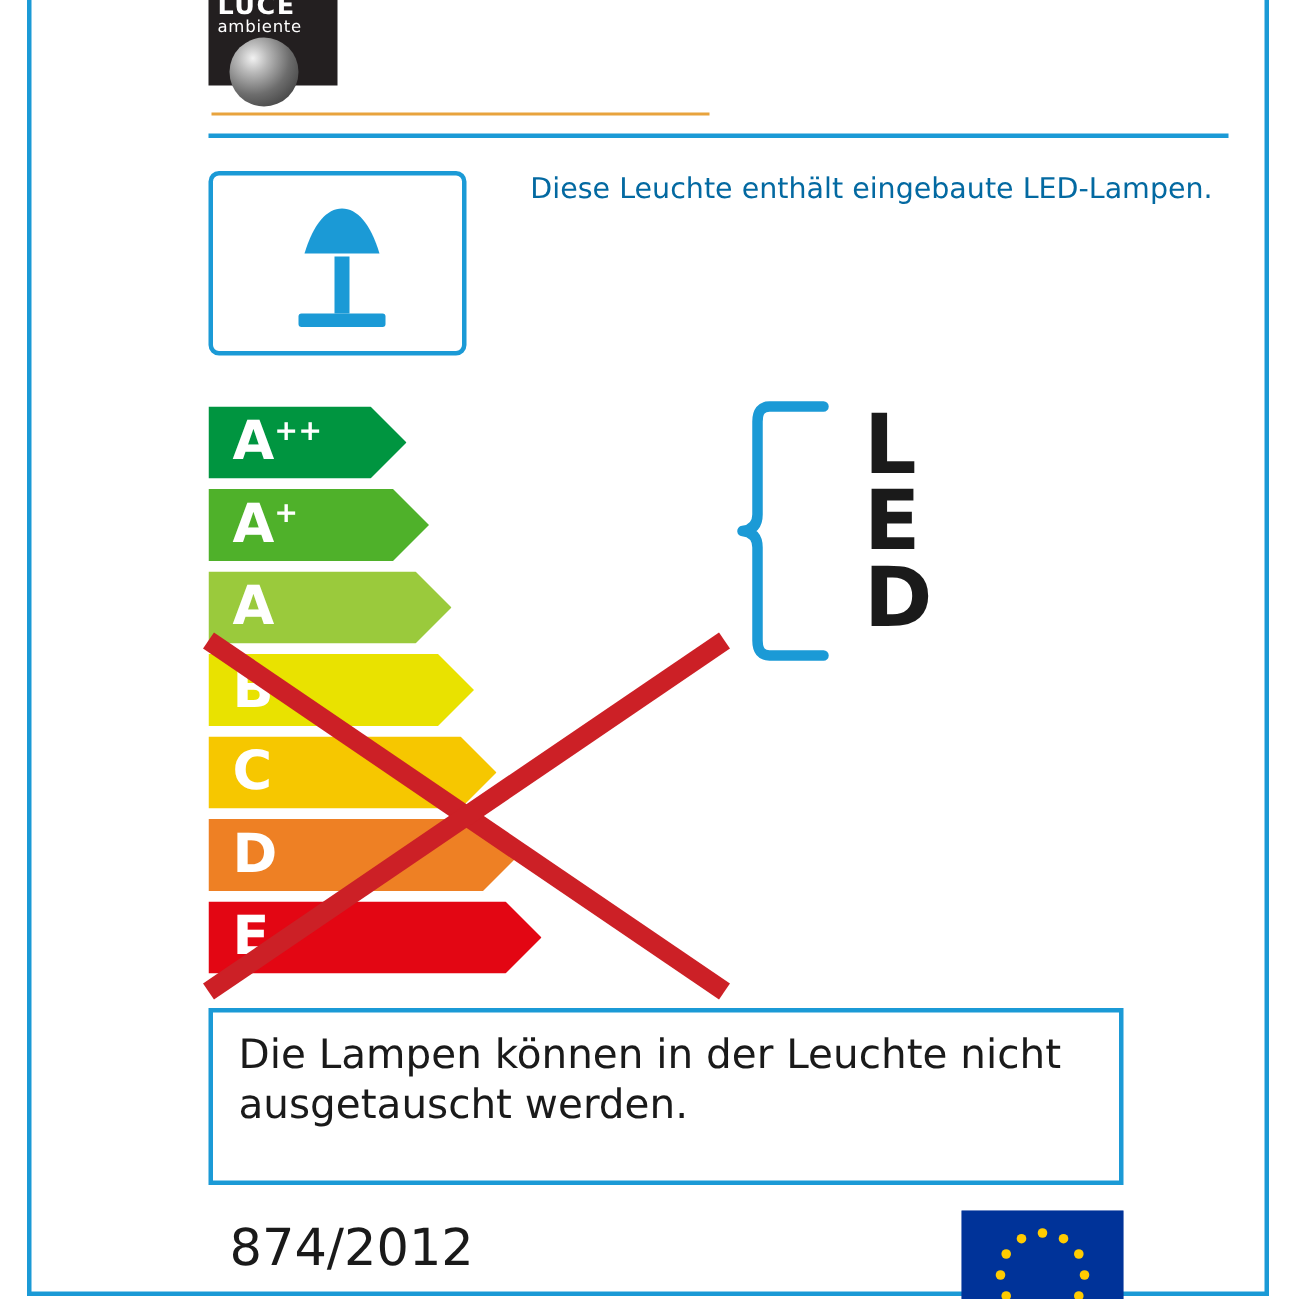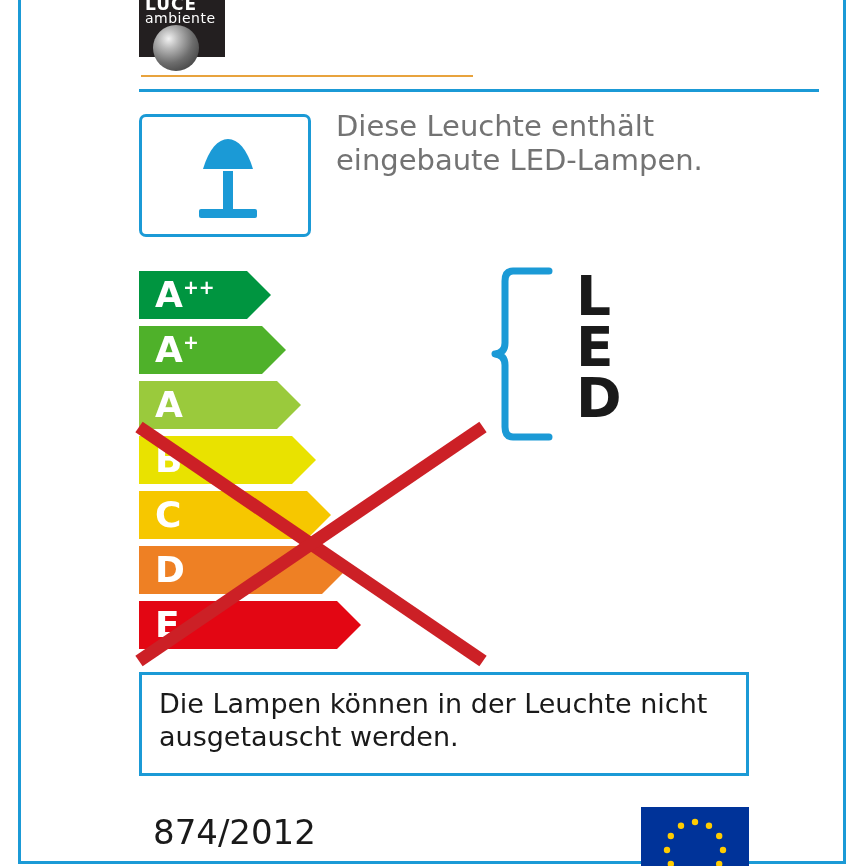--- a/index.html
+++ b/index.html
@@ -71,21 +71,21 @@
     font-size: 17px;
     font-weight: bold;
     letter-spacing: 1px;
     line-height: 17px;
   }
   .brand-luce-sub {
     position: absolute;
     left: 6px;
     top: 18px;
     color: #ffffff;
-    font-size: 14px;
+    font-size: 11px;
     letter-spacing: 0.5px;
     line-height: 10px;
   }
   .brand-sphere {
     position: absolute;
     left: 14px;
     top: 26px;
     width: 46px;
     height: 46px;
     border-radius: 50%;
@@ -130,23 +130,24 @@
   .lamp-icon {
     position: absolute;
     left: 31px;
     top: 18px;
   }
   .lamp-text {
     position: absolute;
     left: 315px;
     top: 120px;
     width: 490px;
-    font-size: 29px;
+    font-size: 19px;
     line-height: 34px;
-    color: #737373;
+    color: #0369a1;
+    text-align: center;
   }
   
   .arrows {
     position: absolute;
     left: 118px;
     top: 282px;
     width: 230px;
     height: 390px;
   }
   .arrow-row {
@@ -197,21 +198,21 @@
     line-height: 51px;
     color: #1a1a1a;
     letter-spacing: 1px;
   }
   
   .note-box {
     position: absolute;
     left: 118px;
     top: 683px;
     width: 610px;
-    height: 104px;
+    height: 118px;
     border: 3px solid #1b9ad6;
     box-sizing: border-box;
     background: #ffffff;
   }
   .note-text {
     position: absolute;
     left: 17px;
     top: 12px;
     width: 580px;
     font-size: 27px;

